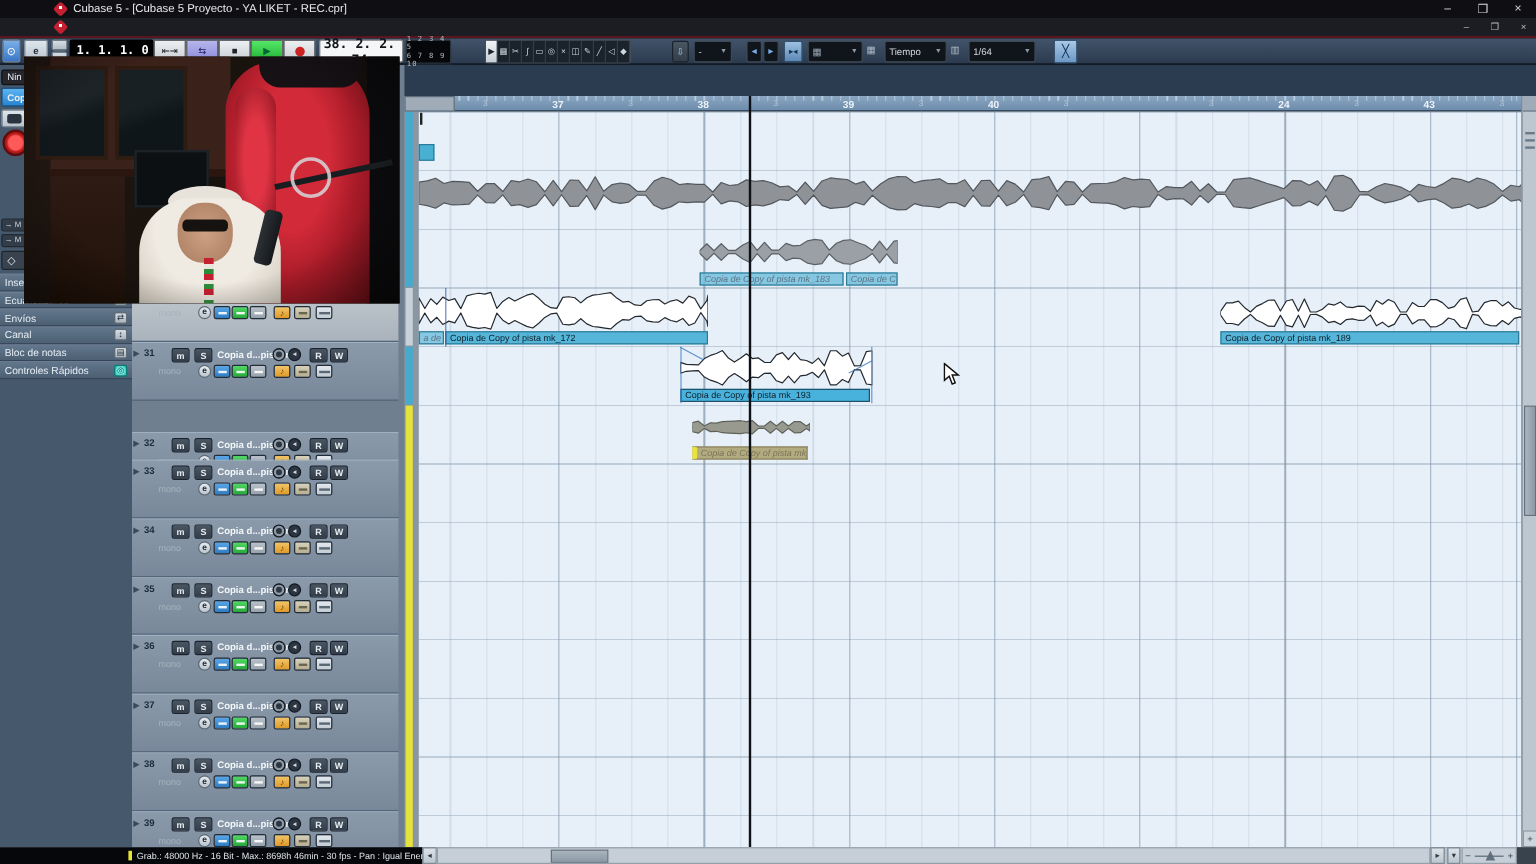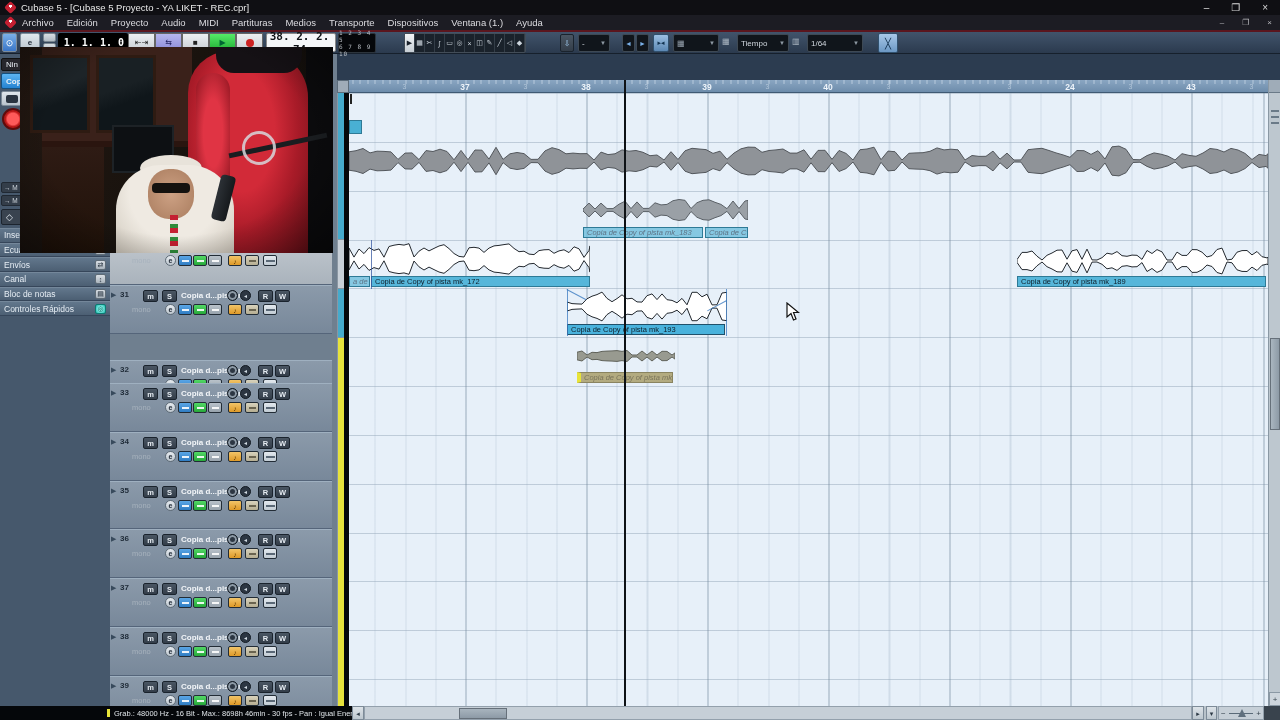--- a/index.html
+++ b/index.html
@@ -1,18 +1,18 @@
 <!DOCTYPE html>
 <html><head>
 <meta charset="utf-8">
 <style>
 *{margin:0;padding:0;box-sizing:border-box;}
 html,body{width:1280px;height:720px;overflow:hidden;background:#000;font-family:"Liberation Sans",sans-serif;}
 body{position:relative;}
-.abs{position:absolute;}
+.abs{position:absolute;padding-left:40px;}
 
 
 #titlebar{left:0;top:0;width:1280px;height:15px;background:#0f0f13;color:#e8e8e8;font-size:9.5px;display:flex;align-items:center;z-index:20;}
 #titlebar .appicon{width:9px;height:9px;margin:0 6px 0 6px;background:radial-gradient(circle at 40% 40%,#fff 0 18%,#c42032 19% 100%);border-radius:2px;transform:rotate(45deg);}
 #titlebar .wbtns{margin-left:auto;display:flex;gap:22px;padding-right:12px;color:#d8d8d8;font-size:10px;}
 #menubar{left:0;top:15px;width:1280px;height:15px;background:#1c1c23;color:#dcdce0;font-size:9.5px;display:flex;align-items:center;z-index:20;}
 #menubar .appicon{width:9px;height:9px;margin:0 7px 0 6px;background:radial-gradient(circle at 40% 40%,#fff 0 18%,#c42032 19% 100%);border-radius:2px;transform:rotate(45deg);}
 #menu-items{display:flex;gap:13px;}
 .menu-item{cursor:default;}
 #mdi-btns{margin-left:auto;display:flex;gap:18px;padding-right:8px;color:#b8b8bc;font-size:8px;}
@@ -157,33 +157,20 @@
   <span>Cubase 5 - [Cubase 5 Proyecto - YA LIKET - REC.cpr]</span>
   <span class="wbtns">
     <span>–</span>
     <span>❐</span>
     <span>×</span>
   </span>
 </div>
 
 <div id="menubar" class="abs">
   <span class="appicon"></span>
-  <span id="menu-items">
-      <span class="menu-item">Archivo</span>
-      <span class="menu-item">Edición</span>
-      <span class="menu-item">Proyecto</span>
-      <span class="menu-item">Audio</span>
-      <span class="menu-item">MIDI</span>
-      <span class="menu-item">Partituras</span>
-      <span class="menu-item">Medios</span>
-      <span class="menu-item">Transporte</span>
-      <span class="menu-item">Dispositivos</span>
-      <span class="menu-item">Ventana (1.)</span>
-      <span class="menu-item">Ayuda</span>
-    </span>
   <span id="mdi-btns">
     <span>–</span>
     <span>❐</span>
     <span>×</span>
   </span>
 </div>
 <div id="redline" class="abs"></div>
 
 <div id="toolbar" class="abs">
   <div class="tb graybtn" style="left:2px;top:1px;width:15px;height:19px;background:linear-gradient(#7ab0e8,#3a76c8);color:#fff;font-size:9px;">⊙</div>

